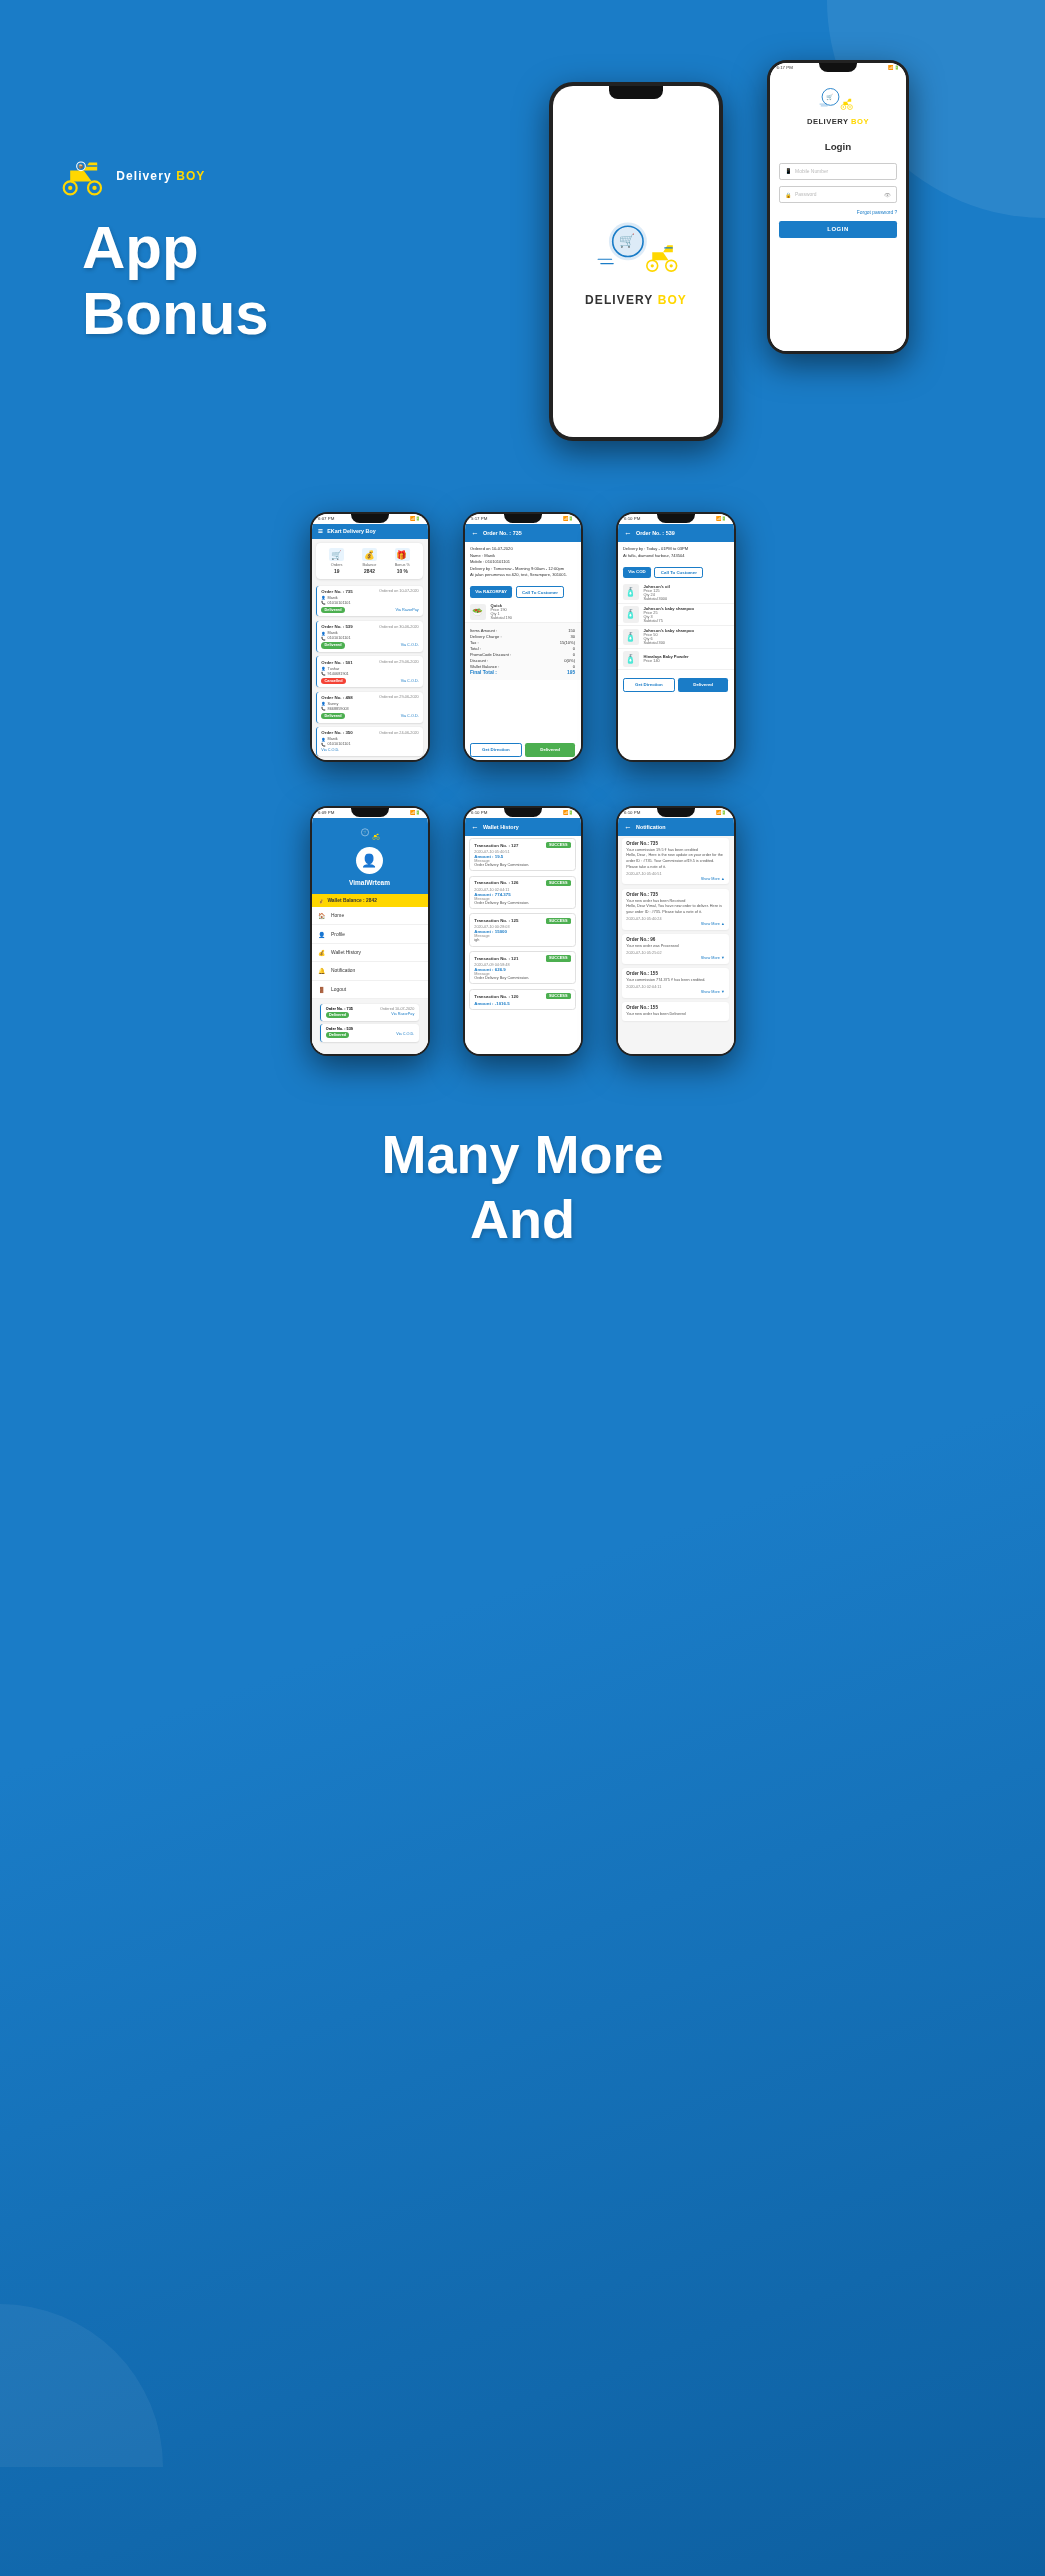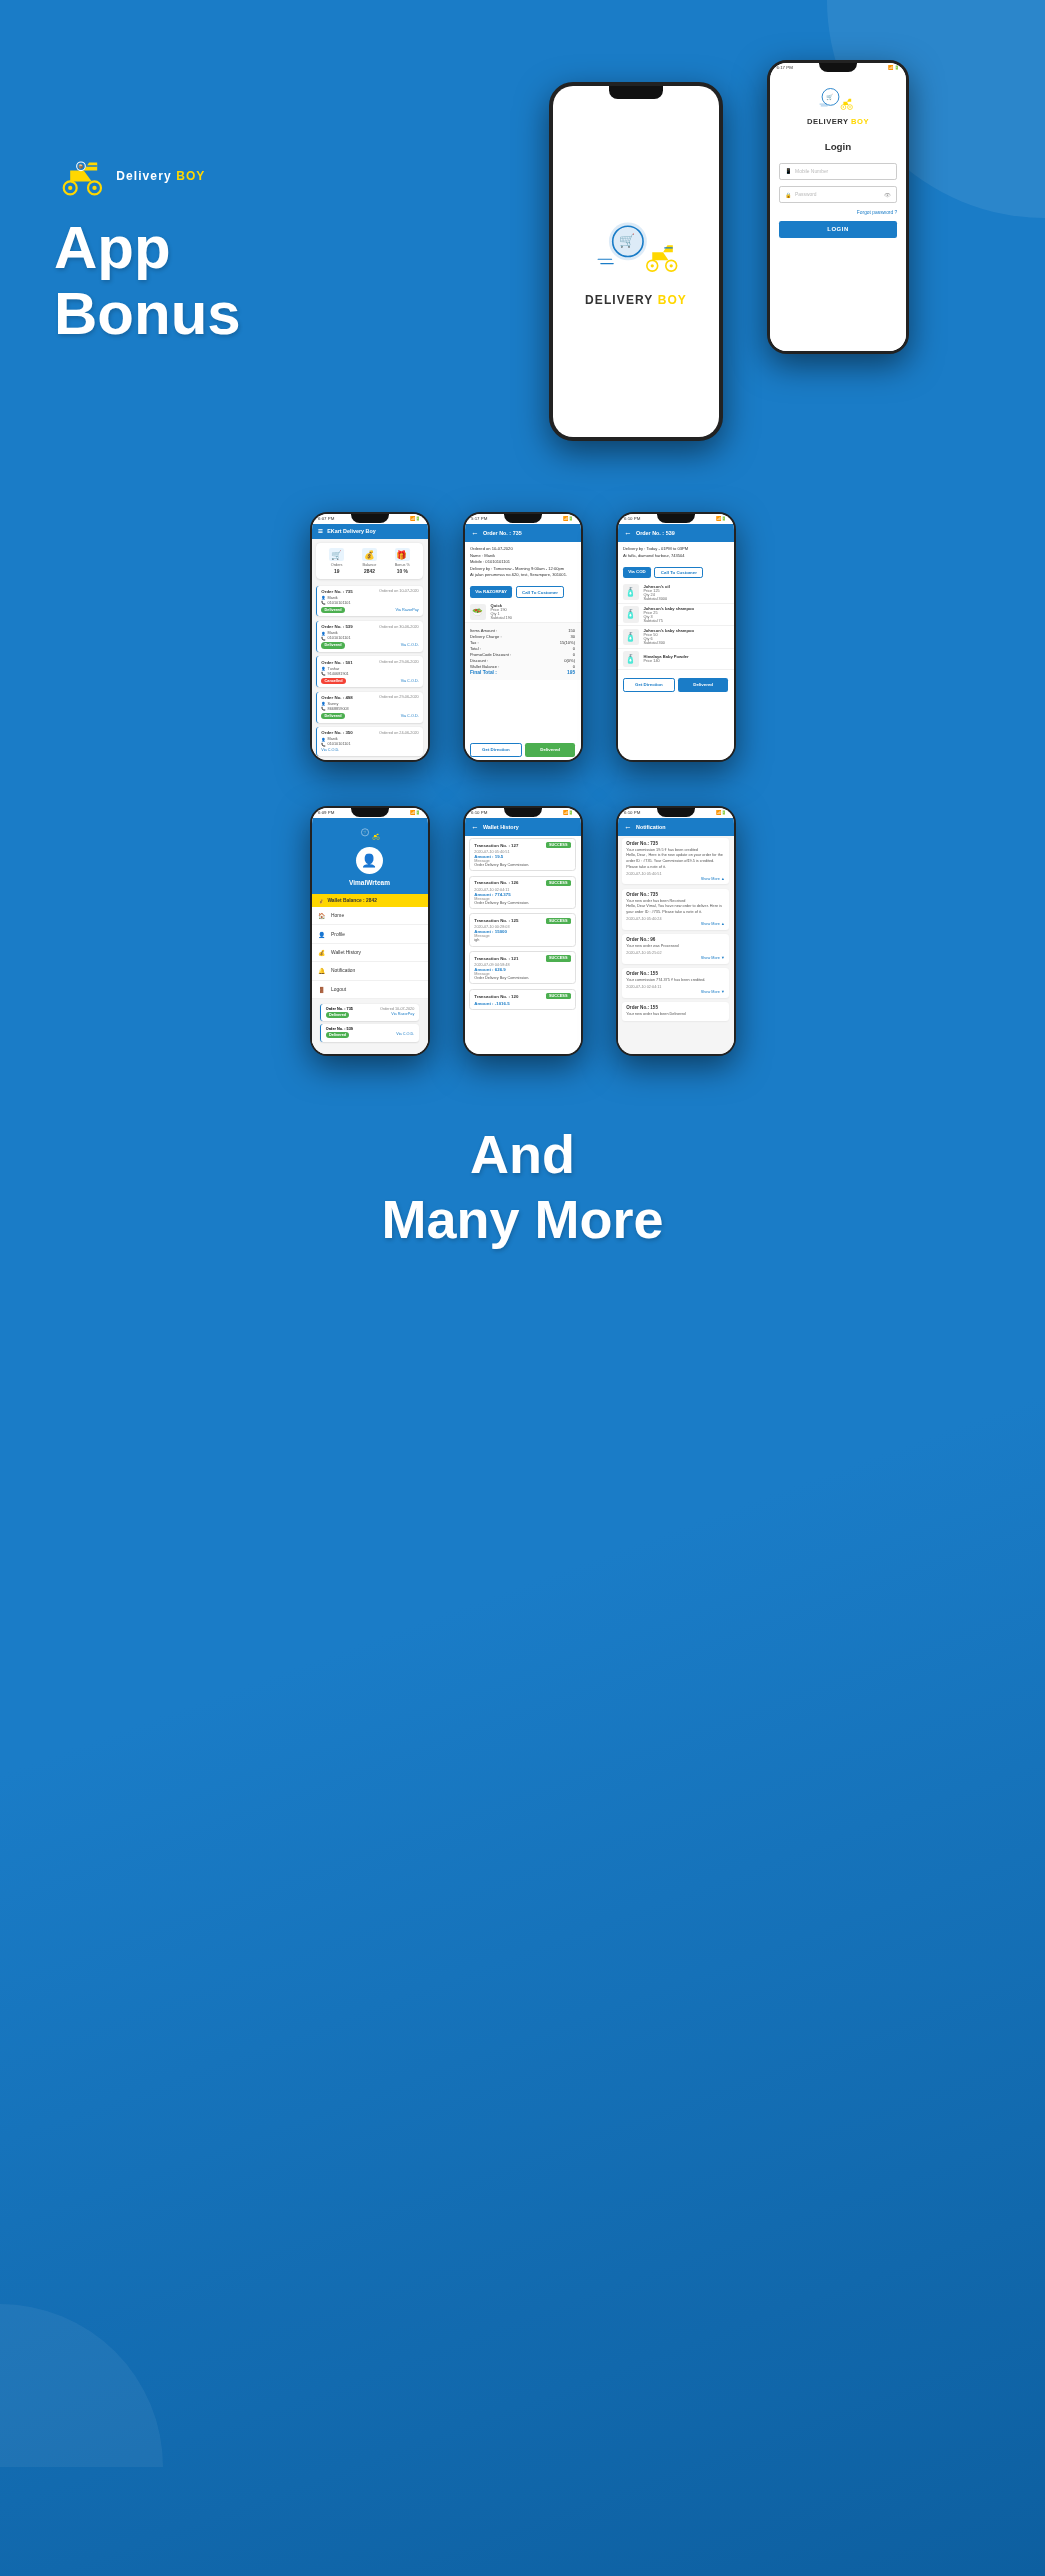--- a/index.html
+++ b/index.html
@@ -51,20 +51,21 @@
       gap: 8.2px;
       margin-bottom: 5.4px;
     }
 
     .app-flow-title {
       font-size: 60px;
       font-weight: 900;
       color: white;
       line-height: 1.1;
       text-shadow: 1.1px 2.2px 4.4px rgba(0,0,0,0.2);
+      margin-left: 28px;
     }
 
     .hero-phones {
       display: flex;
       gap: 44px;
       align-items: flex-start;
       margin-right: 82px;
     }
 
     
@@ -1296,19 +1297,19 @@
         
         
         
       </div>
     </div>
 
   </div>
 
   <div class="and-more-section">
     <div class="and-more-text">
+      <div>Many More</div>
       <div>And</div>
-      <div>Many More</div>
     </div>
   </div>
 
 </div>
 
 
 </body></html>

